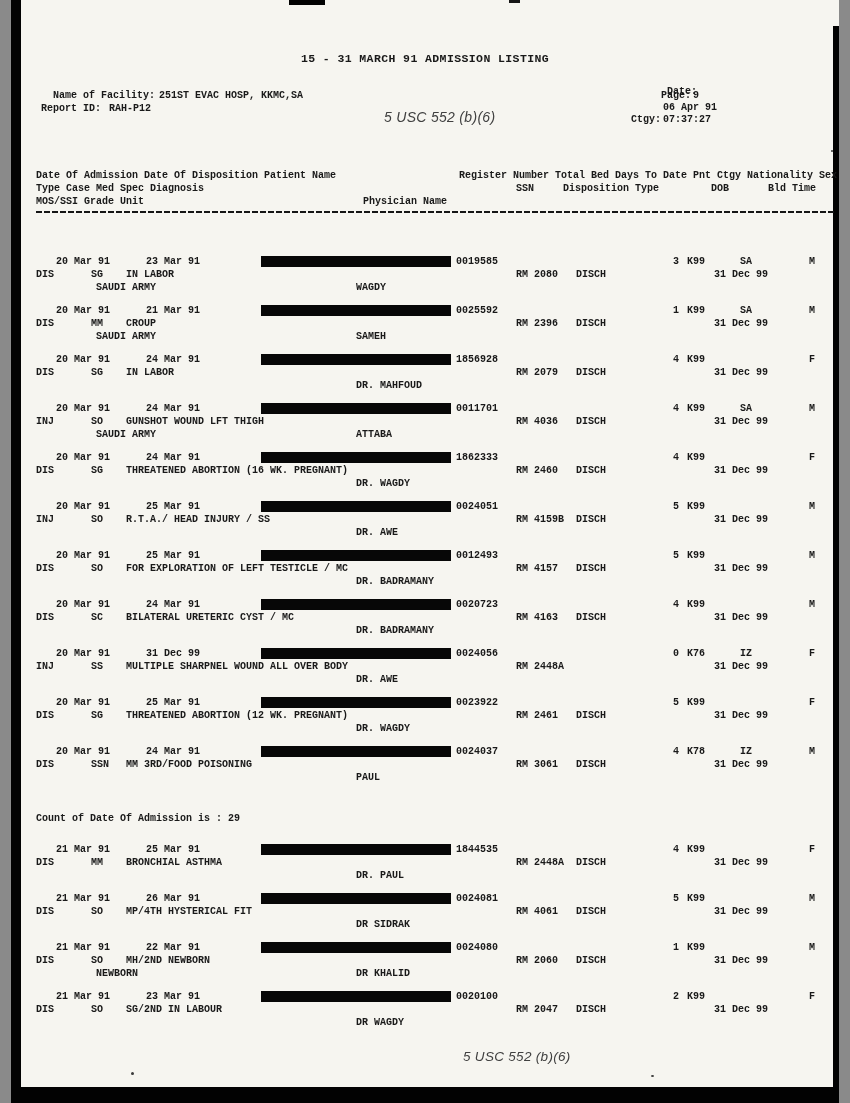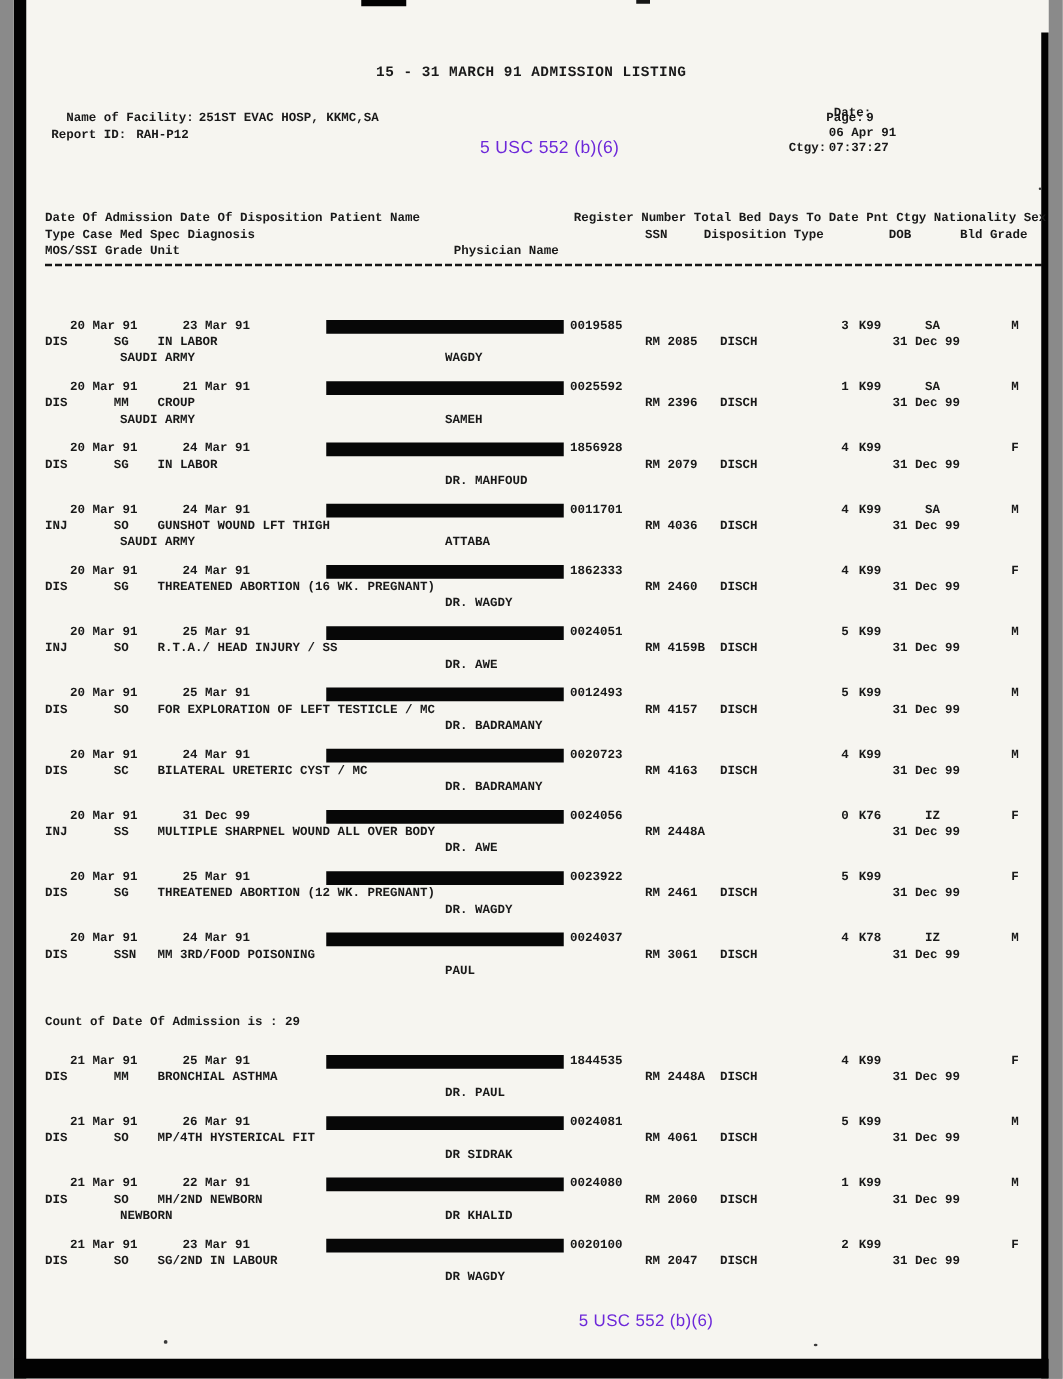--- a/index.html
+++ b/index.html
@@ -12,21 +12,21 @@
   .abs{position:absolute;white-space:nowrap;}
   
   .edge-left{position:absolute;left:0;top:0;width:10px;height:100%;background:#020202;}
   .edge-right{position:absolute;right:0;top:26px;width:6px;bottom:0;background:#020202;}
   .edge-bottom{position:absolute;left:0;bottom:0;width:100%;height:16px;background:#020202;}
   .top-mark1{position:absolute;left:278px;top:0;width:36px;height:5px;background:#020202;}
   .top-mark2{position:absolute;left:498px;top:0;width:11px;height:3px;background:#161616;}
   .speck{position:absolute;background:#3a3a3a;border-radius:50%;}
   
   .title{position:absolute;top:52px;left:0;width:100%;text-align:center;font-size:11.5px;letter-spacing:.4px;}
-  .stamp{font-family:"Liberation Sans","DejaVu Sans",sans-serif;font-weight:400;color:#6d28d9;letter-spacing:.3px;}
+  .stamp{font-family:"Liberation Sans","DejaVu Sans",sans-serif;font-weight:400;color:#404040;letter-spacing:.3px;font-style:italic;}
   .stamp-top{top:109px;left:373px;font-size:14px;}
   .stamp-bottom{top:1049px;left:452px;font-size:13.5px;}
   
   .dash-line{position:absolute;top:211px;left:25px;width:800px;height:2px;
     background:repeating-linear-gradient(90deg,#151515 0 6px,transparent 6px 8px);}
   
   .records{position:absolute;left:0;right:0;}
   .g1{top:256px;}
   .g2{top:844px;}
   .record{position:relative;height:49px;}
@@ -74,21 +74,21 @@
   <span class="abs" style="left:652px;top:102px;">06 Apr 91</span>
   <span class="abs" style="left:620px;top:114px;">Ctgy:</span>
   <span class="abs" style="left:652px;top:114px;">07:37:27</span>
 
   <span class="abs" style="left:25px;top:170px;">Date Of Admission Date Of Disposition Patient Name</span>
   <span class="abs" style="left:448px;top:170px;">Register Number Total Bed Days To Date Pnt Ctgy Nationality Sex</span>
   <span class="abs" style="left:25px;top:183px;">Type Case Med Spec Diagnosis</span>
   <span class="abs" style="left:505px;top:183px;">SSN</span>
   <span class="abs" style="left:552px;top:183px;">Disposition Type</span>
   <span class="abs" style="left:664px;top:183px;margin-left:36px;">DOB</span>
-  <span class="abs" style="left:757px;top:183px;">Bld Grade</span>
+  <span class="abs" style="left:757px;top:183px;">Bld Time</span>
   <span class="abs" style="left:25px;top:196px;">MOS/SSI Grade Unit</span>
   <span class="abs" style="left:352px;top:196px;">Physician Name</span>
 
   <div class="dash-line"></div>
 
   <div class="records g1" id="records-group1">
   <div class="record">
     <div class="rline l1">
       <span class="c adm">20 Mar 91</span>
       <span class="c disp">23 Mar 91</span>
@@ -96,21 +96,21 @@
       <span class="c reg">0019585</span>
       <span class="c days">3</span>
       <span class="c ctgy">K99</span>
       <span class="c nat">SA</span>
       <span class="c sex">M</span>
     </div>
     <div class="rline l2">
       <span class="c type">DIS</span>
       <span class="c spec">SG</span>
       <span class="c diag">IN LABOR</span>
-      <span class="c ssn">RM 2085</span>
+      <span class="c ssn">RM 2080</span>
       <span class="c dtype">DISCH</span>
       <span class="c dob">31 Dec 99</span>
     </div>
     <div class="rline l3">
       <span class="c unit">SAUDI ARMY</span>
       <span class="c phys">WAGDY</span>
     </div>
   </div>
 
   <div class="record">

